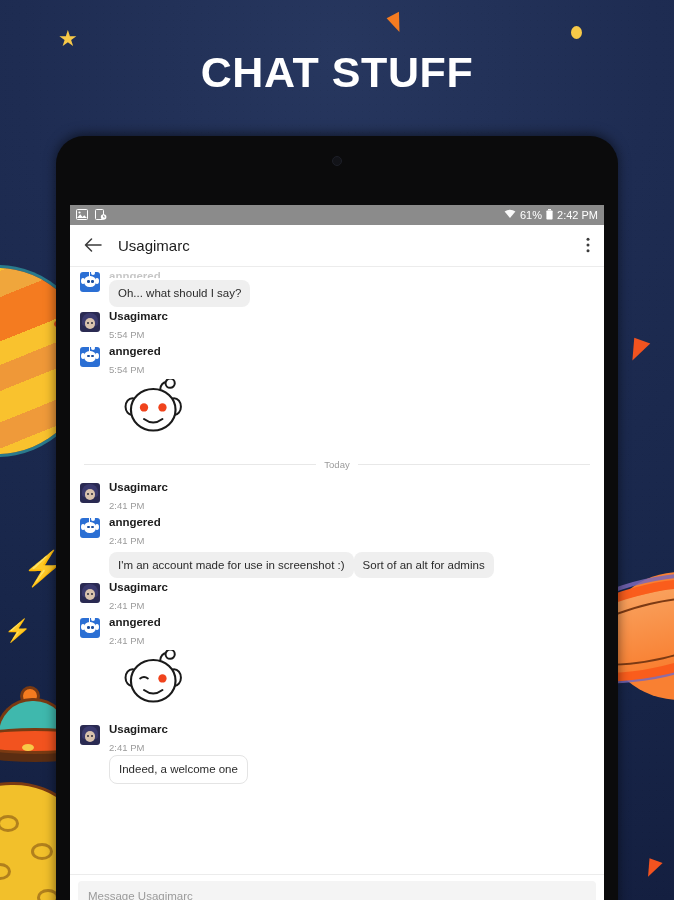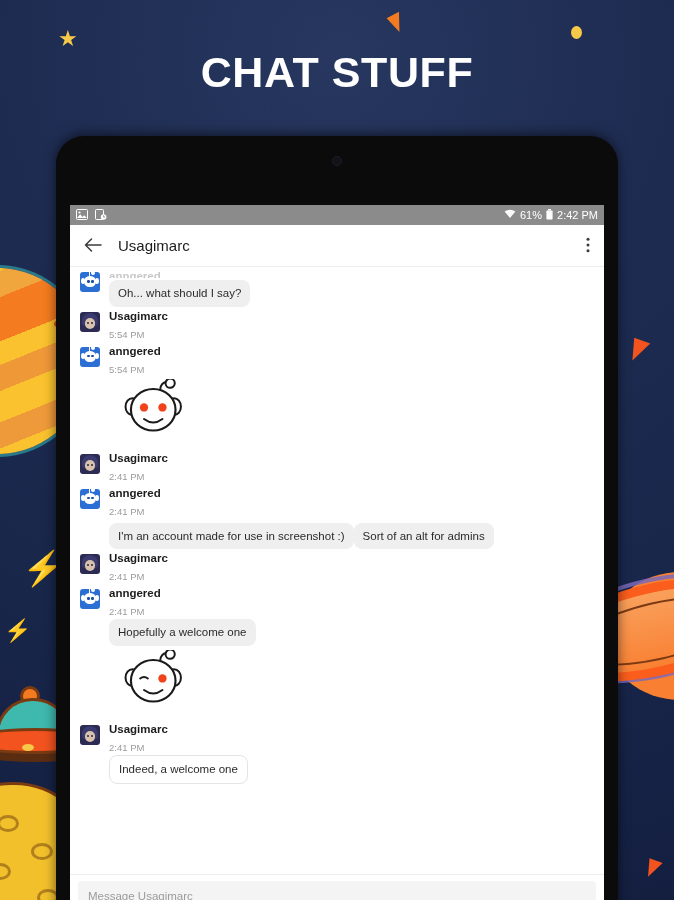--- a/index.html
+++ b/index.html
@@ -319,20 +319,25 @@
                 <circle cx="61" cy="5.5" r="6" fill="#fff" stroke="#1a1a1a" stroke-width="2.6"></circle>
                 <ellipse cx="12" cy="36" rx="9" ry="11" fill="#fff" stroke="#1a1a1a" stroke-width="2.6"></ellipse>
                 <ellipse cx="66" cy="36" rx="9" ry="11" fill="#fff" stroke="#1a1a1a" stroke-width="2.6"></ellipse>
                 <ellipse cx="39" cy="40" rx="29" ry="27" fill="#fff" stroke="#1a1a1a" stroke-width="2.8"></ellipse>
                 <circle cx="27" cy="37" r="5.4" fill="#f0431c"></circle>
                 <circle cx="51" cy="37" r="5.4" fill="#f0431c"></circle>
                 <path d="M27 52 q12 9 24 0" fill="none" stroke="#1a1a1a" stroke-width="2.6" stroke-linecap="round"></path>
               </svg></div>
           </div>
         </div>
+        <div class="divider">
+          <div class="line"></div>
+          <div class="label">Today</div>
+          <div class="line"></div>
+        </div>
         <div class="msg">
           <div class="avatar av-usagi">
             <div class="hair"></div>
             <div class="face"></div>
             <div class="e1"></div>
             <div class="e2"></div>
           </div>
           <div class="content"><div class="meta">
               <span class="name">Usagimarc</span>
               <span class="time">2:41 PM</span>
@@ -371,21 +376,21 @@
             <div class="antb"></div>
             <div class="ear1"></div>
             <div class="ear2"></div>
             <div class="head"></div>
             <div class="ey1"></div>
             <div class="ey2"></div>
           </div>
           <div class="content"><div class="meta">
               <span class="name">anngered</span>
               <span class="time">2:41 PM</span>
-            </div><div class="bubble grey">Hopefully a welcome one</div><div class="snoo-big"><svg width="62" height="60" viewBox="0 0 80 78">
+            </div><div class="snoo-big"><svg width="62" height="60" viewBox="0 0 80 78">
                 <path d="M48 14 q1 -10 9 -10" fill="none" stroke="#1a1a1a" stroke-width="2.6" stroke-linecap="round"></path>
                 <circle cx="61" cy="5.5" r="6" fill="#fff" stroke="#1a1a1a" stroke-width="2.6"></circle>
                 <ellipse cx="12" cy="36" rx="9" ry="11" fill="#fff" stroke="#1a1a1a" stroke-width="2.6"></ellipse>
                 <ellipse cx="66" cy="36" rx="9" ry="11" fill="#fff" stroke="#1a1a1a" stroke-width="2.6"></ellipse>
                 <ellipse cx="39" cy="40" rx="29" ry="27" fill="#fff" stroke="#1a1a1a" stroke-width="2.8"></ellipse>
                 <path d="M22 37 q5 -4 10 0" fill="none" stroke="#1a1a1a" stroke-width="2.6" stroke-linecap="round"></path>
                 <circle cx="51" cy="37" r="5.4" fill="#f0431c"></circle>
                 <path d="M27 52 q12 9 24 0" fill="none" stroke="#1a1a1a" stroke-width="2.6" stroke-linecap="round"></path>
               </svg></div></div>
         </div>

